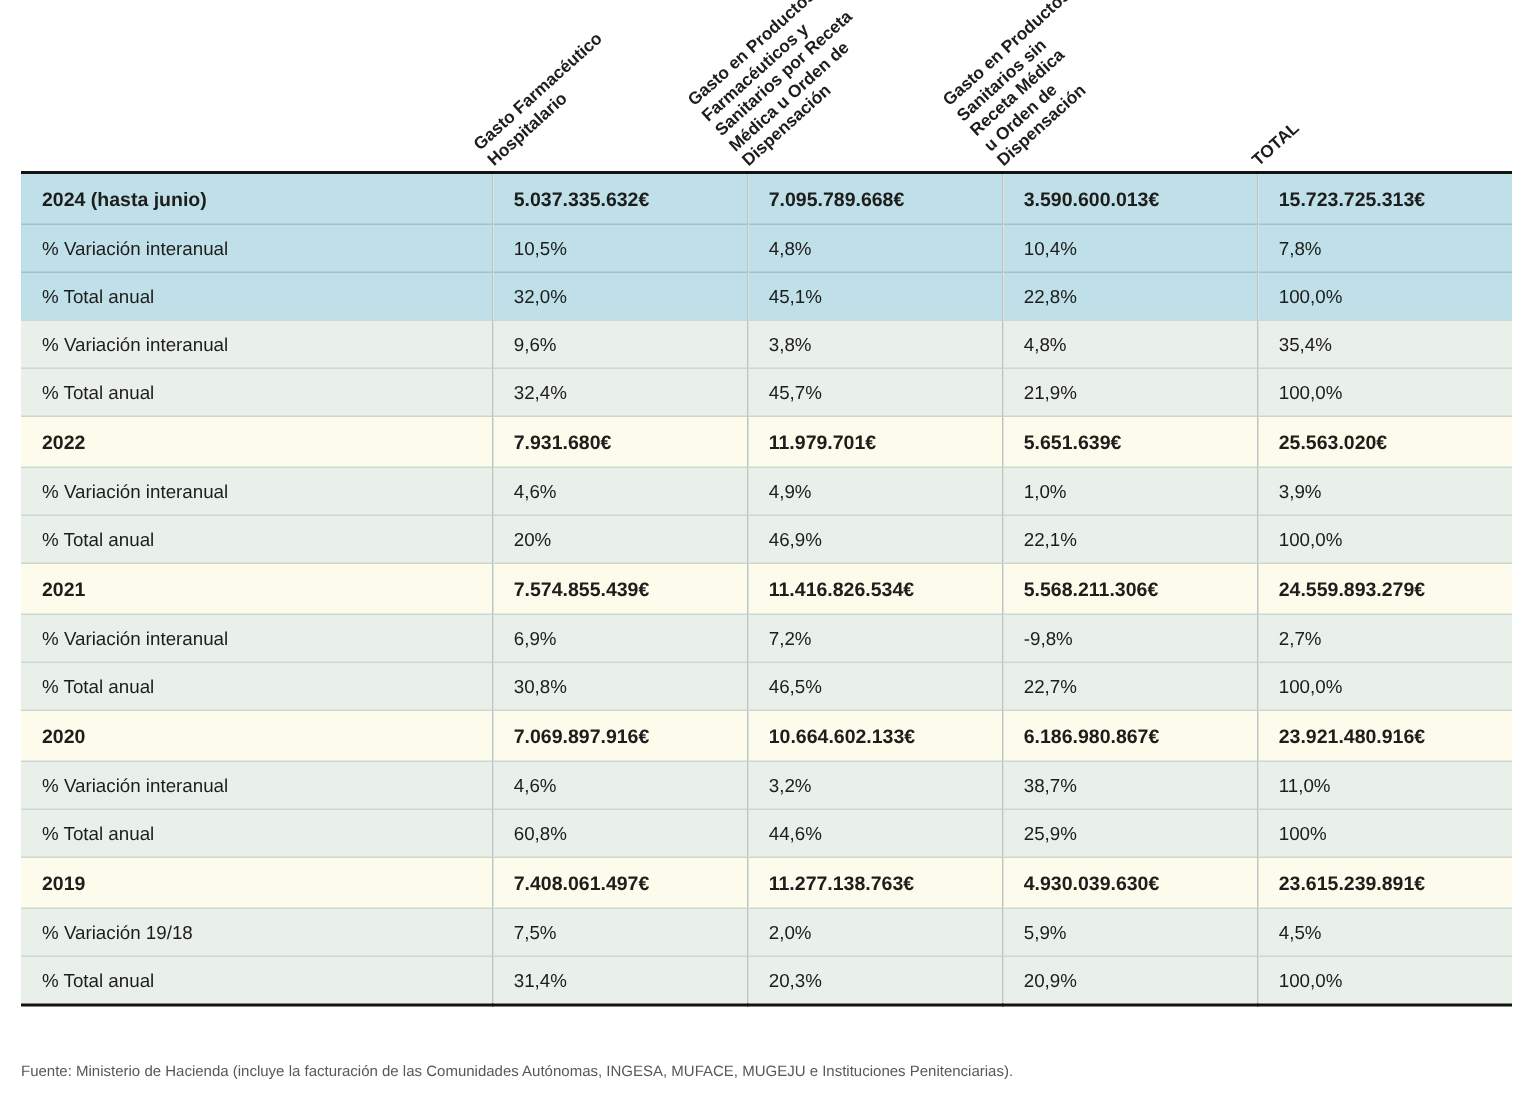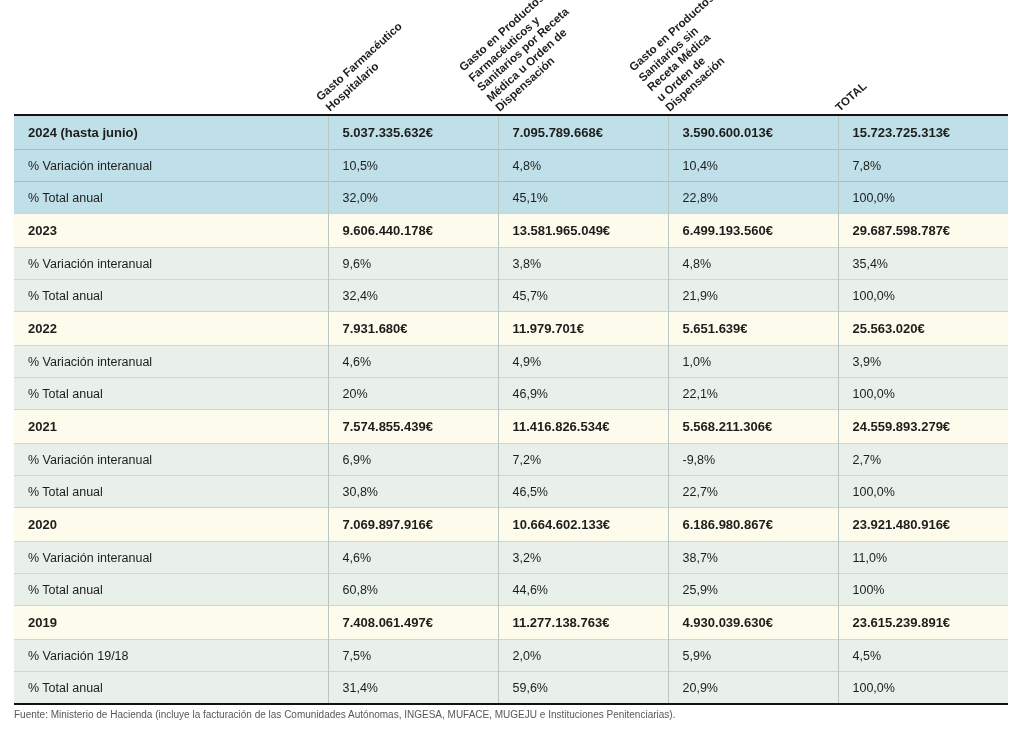--- a/index.html
+++ b/index.html
@@ -164,27 +164,20 @@
             <td>10,4%</td>
             <td>7,8%</td>
           </tr>
           <tr class="sub blue second">
             <td class="label">% Total anual</td>
             <td>32,0%</td>
             <td>45,1%</td>
             <td>22,8%</td>
             <td>100,0%</td>
           </tr>
-          <tr class="year cream">
-            <td class="label">2023</td>
-            <td>9.606.440.178€</td>
-            <td>13.581.965.049€</td>
-            <td>6.499.193.560€</td>
-            <td>29.687.598.787€</td>
-          </tr>
           <tr class="sub mint">
             <td class="label">% Variación interanual</td>
             <td>9,6%</td>
             <td>3,8%</td>
             <td>4,8%</td>
             <td>35,4%</td>
           </tr>
           <tr class="sub mint second">
             <td class="label">% Total anual</td>
             <td>32,4%</td>
@@ -265,21 +258,21 @@
           <tr class="sub mint">
             <td class="label">% Variación 19/18</td>
             <td>7,5%</td>
             <td>2,0%</td>
             <td>5,9%</td>
             <td>4,5%</td>
           </tr>
           <tr class="sub mint second">
             <td class="label">% Total anual</td>
             <td>31,4%</td>
-            <td>59,6%</td>
+            <td>20,3%</td>
             <td>20,9%</td>
             <td>100,0%</td>
           </tr>
         </tbody>
     </table>
   </div>
 
   <div class="footnote">Fuente: Ministerio de Hacienda (incluye la facturación de las Comunidades Autónomas, INGESA, MUFACE, MUGEJU e Instituciones Penitenciarias).</div>
 
 </div>

